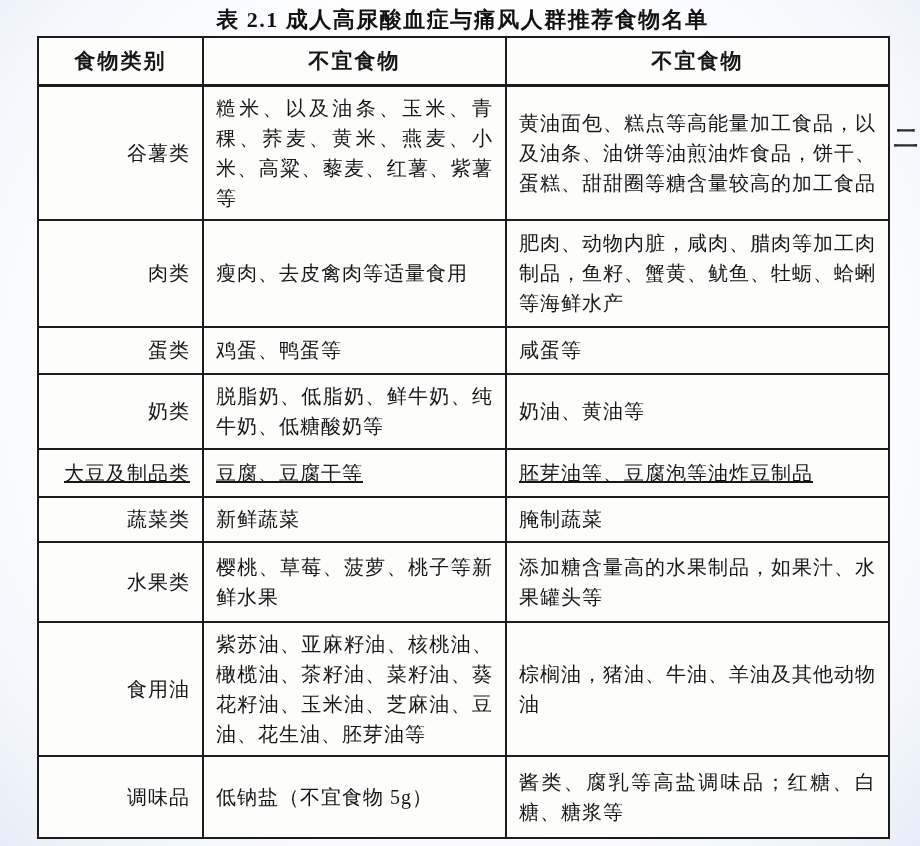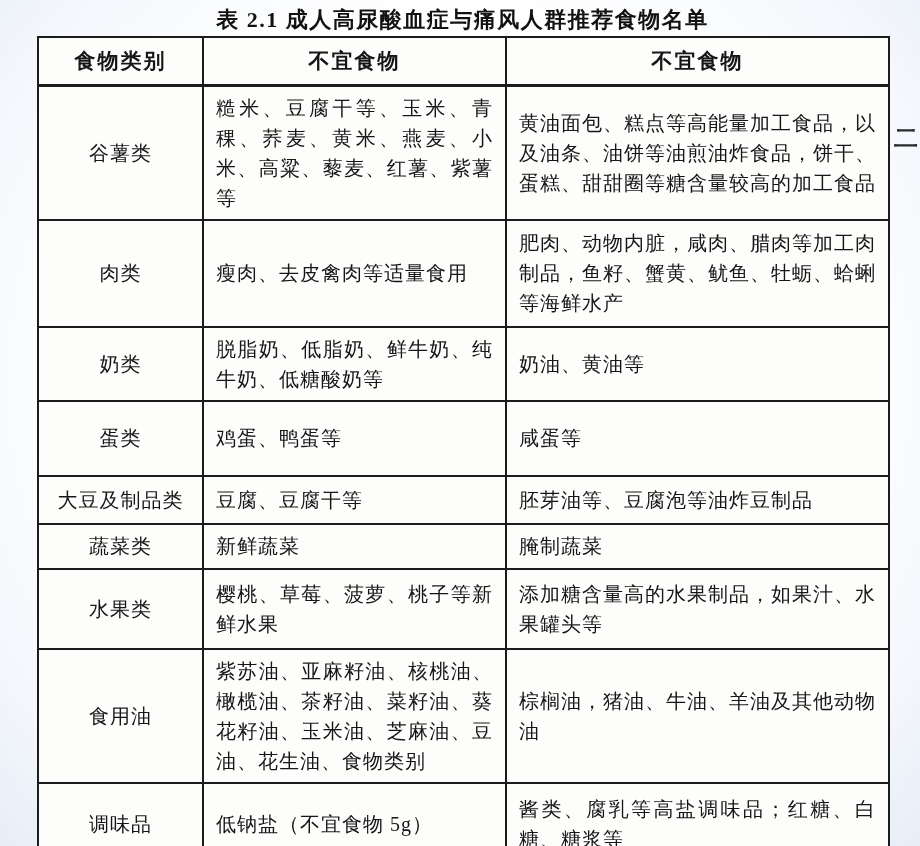--- a/index.html
+++ b/index.html
@@ -57,32 +57,32 @@
   }
   thead tr { height: 48px; }
   td {
     font-size: 20px;
     line-height: 30px;
     padding: 6px 12px;
     letter-spacing: 1px;
   }
   td.cat {
     padding-left: 12px;
-    text-align: center;
+    text-align: right;
     margin-top: 28px;
   }
   td.pref, td.avoid {
     text-align: justify;
   }
   
   tbody tr:nth-child(1) { height: 134px; }
   tbody tr:nth-child(2) { height: 107px; }
   tbody tr:nth-child(3) { height: 47px;  }
   tbody tr:nth-child(4) { height: 75px;  }
-  tbody tr:nth-child(5) { height: 48px;  }
+  tbody tr:nth-child(5) { height: 48px; text-decoration: underline;  }
   tbody tr:nth-child(6) { height: 45px;  }
   tbody tr:nth-child(7) { height: 80px; border-radius: 19px;  }
   tbody tr:nth-child(8) { height: 130px; }
   tbody tr:nth-child(9) { height: 82px; border-radius: 31px;  }
   .edge-artifact {
     position: absolute;
     left: 894px;
     top: 122px;
     font-size: 24px;
     font-weight: bold;
@@ -106,56 +106,56 @@
     <thead>
       <tr>
         <th>食物类别</th>
         <th>不宜食物</th>
         <th>不宜食物</th>
       </tr>
     </thead>
     <tbody id="table-body">
         <tr>
     <td class="cat">谷薯类</td>
-    <td class="pref">糙米、豆腐干等、玉米、青稞、荞麦、黄米、燕麦、小米、高粱、藜麦、红薯、紫薯等</td>
+    <td class="pref">糙米、以及油条、玉米、青稞、荞麦、黄米、燕麦、小米、高粱、藜麦、红薯、紫薯等</td>
     <td class="avoid">黄油面包、糕点等高能量加工食品，以及油条、油饼等油煎油炸食品，饼干、蛋糕、甜甜圈等糖含量较高的加工食品</td>
   </tr>
         <tr>
     <td class="cat">肉类</td>
     <td class="pref">瘦肉、去皮禽肉等适量食用</td>
     <td class="avoid">肥肉、动物内脏，咸肉、腊肉等加工肉制品，鱼籽、蟹黄、鱿鱼、牡蛎、蛤蜊等海鲜水产</td>
   </tr>
         <tr>
+    <td class="cat">蛋类</td>
+    <td class="pref">鸡蛋、鸭蛋等</td>
+    <td class="avoid">咸蛋等</td>
+  </tr>
+        <tr>
     <td class="cat">奶类</td>
     <td class="pref">脱脂奶、低脂奶、鲜牛奶、纯牛奶、低糖酸奶等</td>
     <td class="avoid">奶油、黄油等</td>
-  </tr>
-        <tr>
-    <td class="cat">蛋类</td>
-    <td class="pref">鸡蛋、鸭蛋等</td>
-    <td class="avoid">咸蛋等</td>
   </tr>
         <tr>
     <td class="cat">大豆及制品类</td>
     <td class="pref">豆腐、豆腐干等</td>
     <td class="avoid">胚芽油等、豆腐泡等油炸豆制品</td>
   </tr>
         <tr>
     <td class="cat">蔬菜类</td>
     <td class="pref">新鲜蔬菜</td>
     <td class="avoid">腌制蔬菜</td>
   </tr>
         <tr>
     <td class="cat">水果类</td>
     <td class="pref">樱桃、草莓、菠萝、桃子等新鲜水果</td>
     <td class="avoid">添加糖含量高的水果制品，如果汁、水果罐头等</td>
   </tr>
         <tr>
     <td class="cat">食用油</td>
-    <td class="pref">紫苏油、亚麻籽油、核桃油、橄榄油、茶籽油、菜籽油、葵花籽油、玉米油、芝麻油、豆油、花生油、食物类别</td>
+    <td class="pref">紫苏油、亚麻籽油、核桃油、橄榄油、茶籽油、菜籽油、葵花籽油、玉米油、芝麻油、豆油、花生油、胚芽油等</td>
     <td class="avoid">棕榈油，猪油、牛油、羊油及其他动物油</td>
   </tr>
         <tr>
     <td class="cat">调味品</td>
     <td class="pref">低钠盐（不宜食物 5g）</td>
     <td class="avoid">酱类、腐乳等高盐调味品；红糖、白糖、糖浆等</td>
   </tr>
       </tbody>
   </table>
 

